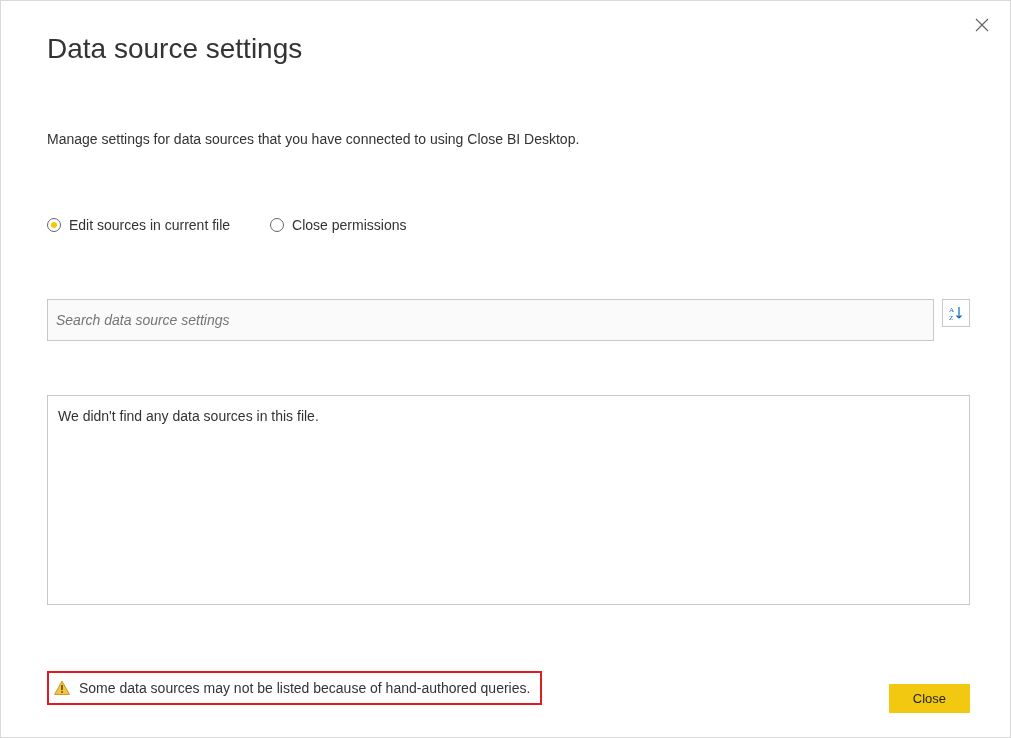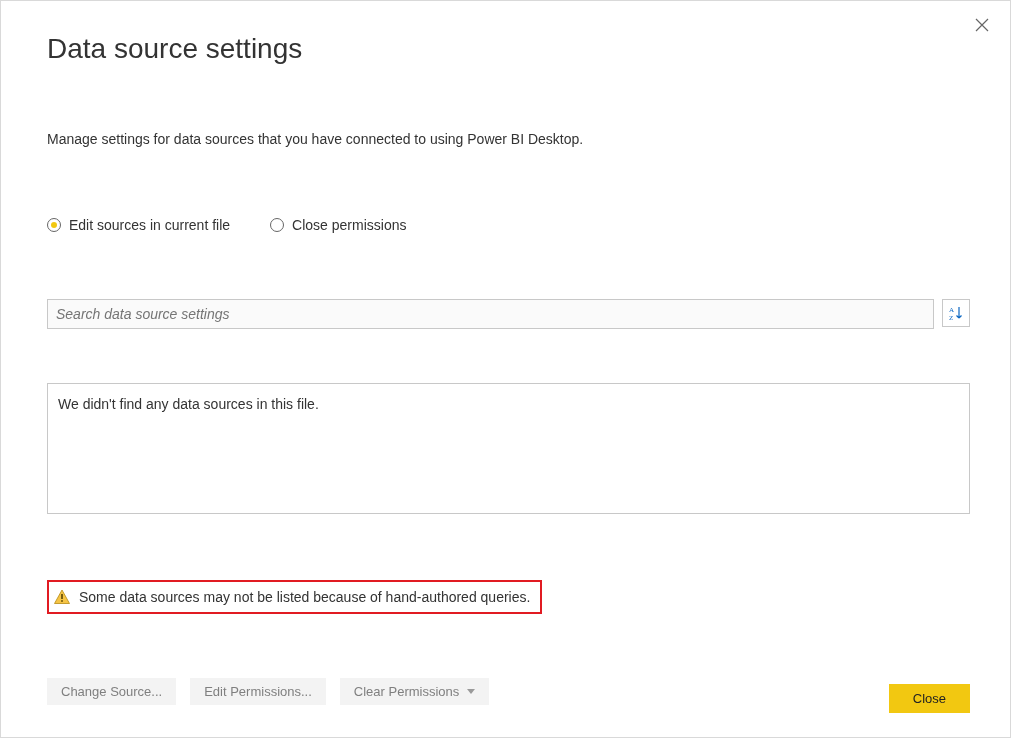--- a/index.html
+++ b/index.html
@@ -58,21 +58,21 @@
     display:inline-flex;align-items:center;justify-content:center;
     background:#fff;
   }
   .radio.selected{border-color:#666;}
   .radio .dot{width:6px;height:6px;border-radius:50%;background:#f2c811;}
   .search-row{display:flex;gap:8px;align-items:stretch;margin-bottom:6px;}
   .search-input{
     flex:1;
     border:1px solid #c8c8c8;
     background:#fafafa;
-    height:30px;
+    height:42px;
     padding:0 8px;
     font-size:14px;
     font-style:italic;
     color:#767676;
     font-family:inherit;
     box-sizing:border-box;
   }
   .sort-btn{
     width:26px;height:26px;
     border:1px solid #c8c8c8;
@@ -141,21 +141,21 @@
 <div class="close-x">
   <svg viewBox="0 0 20 20">
       <path d="M4 4 L16 16 M16 4 L4 16" stroke="#666" stroke-width="1.2" fill="none"></path>
     </svg>
 </div>
 
 <div class="content">
 
   <h1 class="title">Data source settings</h1>
 
-  <p class="subtitle">Manage settings for data sources that you have connected to using Power BI Desktop.</p>
+  <p class="subtitle">Manage settings for data sources that you have connected to using Close BI Desktop.</p>
 
   <div class="radio-row">
     <span class="radio-opt">
       <span class="radio selected">
           <span class="dot"></span>
         </span>
       <span>Edit sources in current file</span>
     </span>
     <span class="radio-opt">
       <span class="radio"></span>
@@ -180,32 +180,20 @@
 
   <div class="warning-row">
     <svg width="18" height="18" viewBox="0 0 18 18">
       <path d="M9 2 L16.5 15.5 H1.5 Z" fill="#f5c445" stroke="#b88a12" stroke-width="0.8"></path>
       <rect x="8.2" y="6" width="1.6" height="5" fill="#5a4500"></rect>
       <rect x="8.2" y="12.2" width="1.6" height="1.6" fill="#5a4500"></rect>
     </svg>
     <span>Some data sources may not be listed because of hand-authored queries.</span>
   </div>
 
-  <div class="btn-row">
-    <button class="btn">
-      <span>Change Source...</span>
-    </button>
-    <button class="btn">
-      <span>Edit Permissions...</span>
-    </button>
-    <button class="btn">
-      <span>Clear Permissions</span>
-      <span class="caret"></span>
-    </button>
-  </div>
 
 </div>
 
 <div class="footer">
   <button class="close-btn">
     <span>Close</span>
   </button>
 </div>
 
 </body></html>

